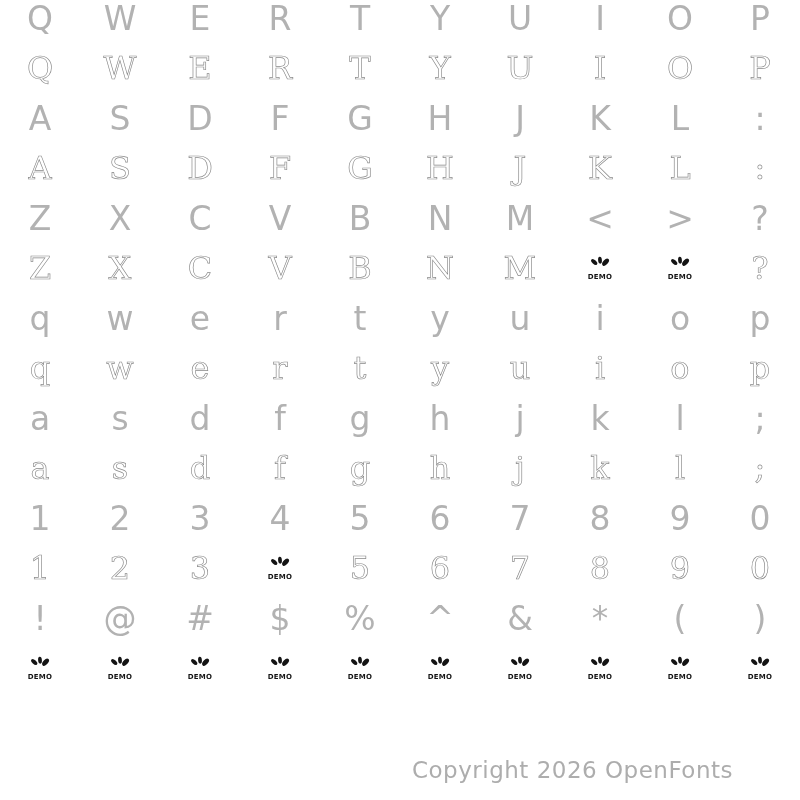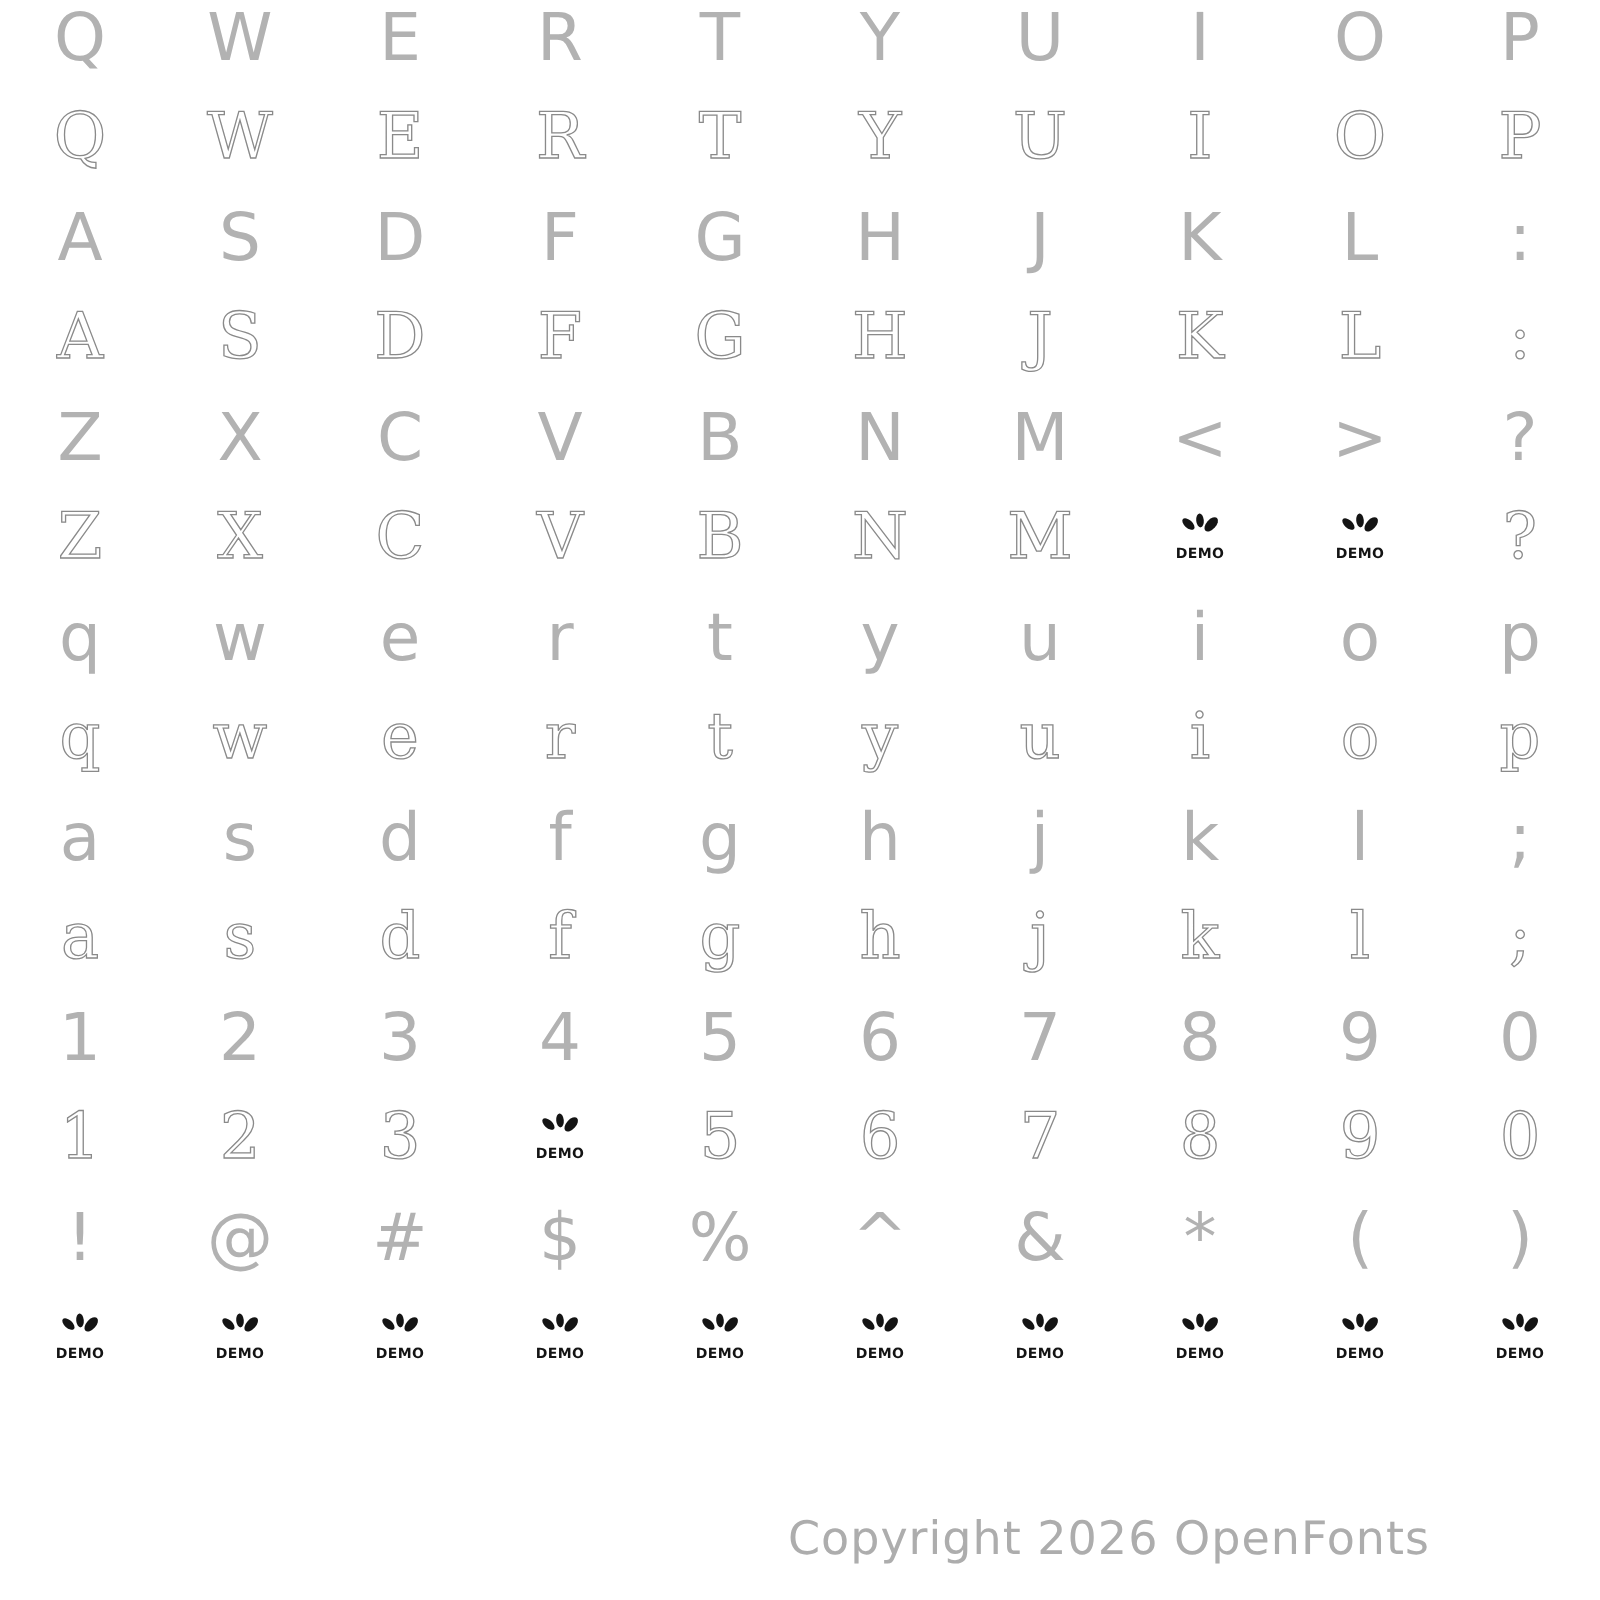--- a/index.html
+++ b/index.html
@@ -52,21 +52,21 @@
       color: transparent;
       -webkit-text-stroke: 0.65px var(--outline, #8f8f8f);
     }
   }
   .demo-svg {
     display: block;
   }
   .footer {
     position: absolute;
     top: 757px;
-    right: 85px;
+    right: 67px;
     font-family: "DejaVu Sans", "Liberation Sans", sans-serif;
     font-size: 23px;
     line-height: 1.2;
     color: var(--footerColor, #adadad);
     letter-spacing: 0.5px;
   }
 </style>
 </head>
 <body>
 

